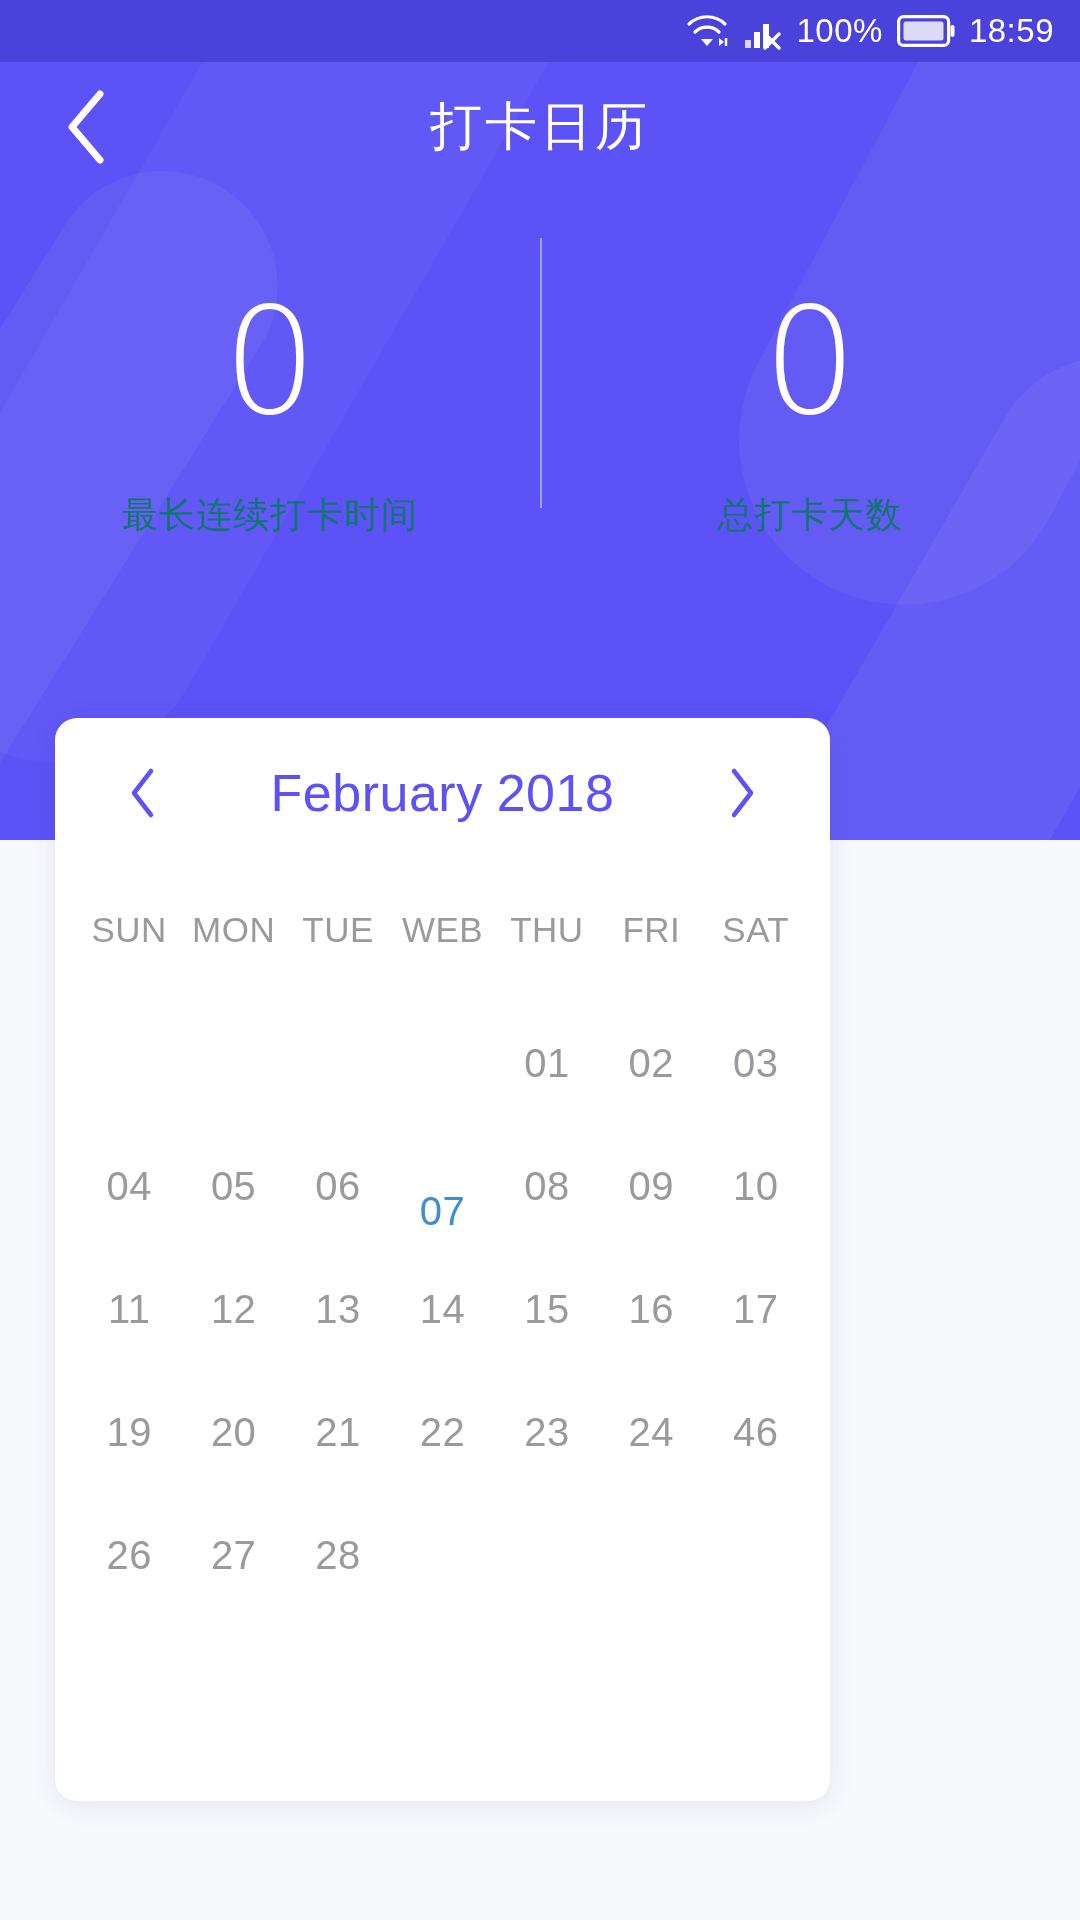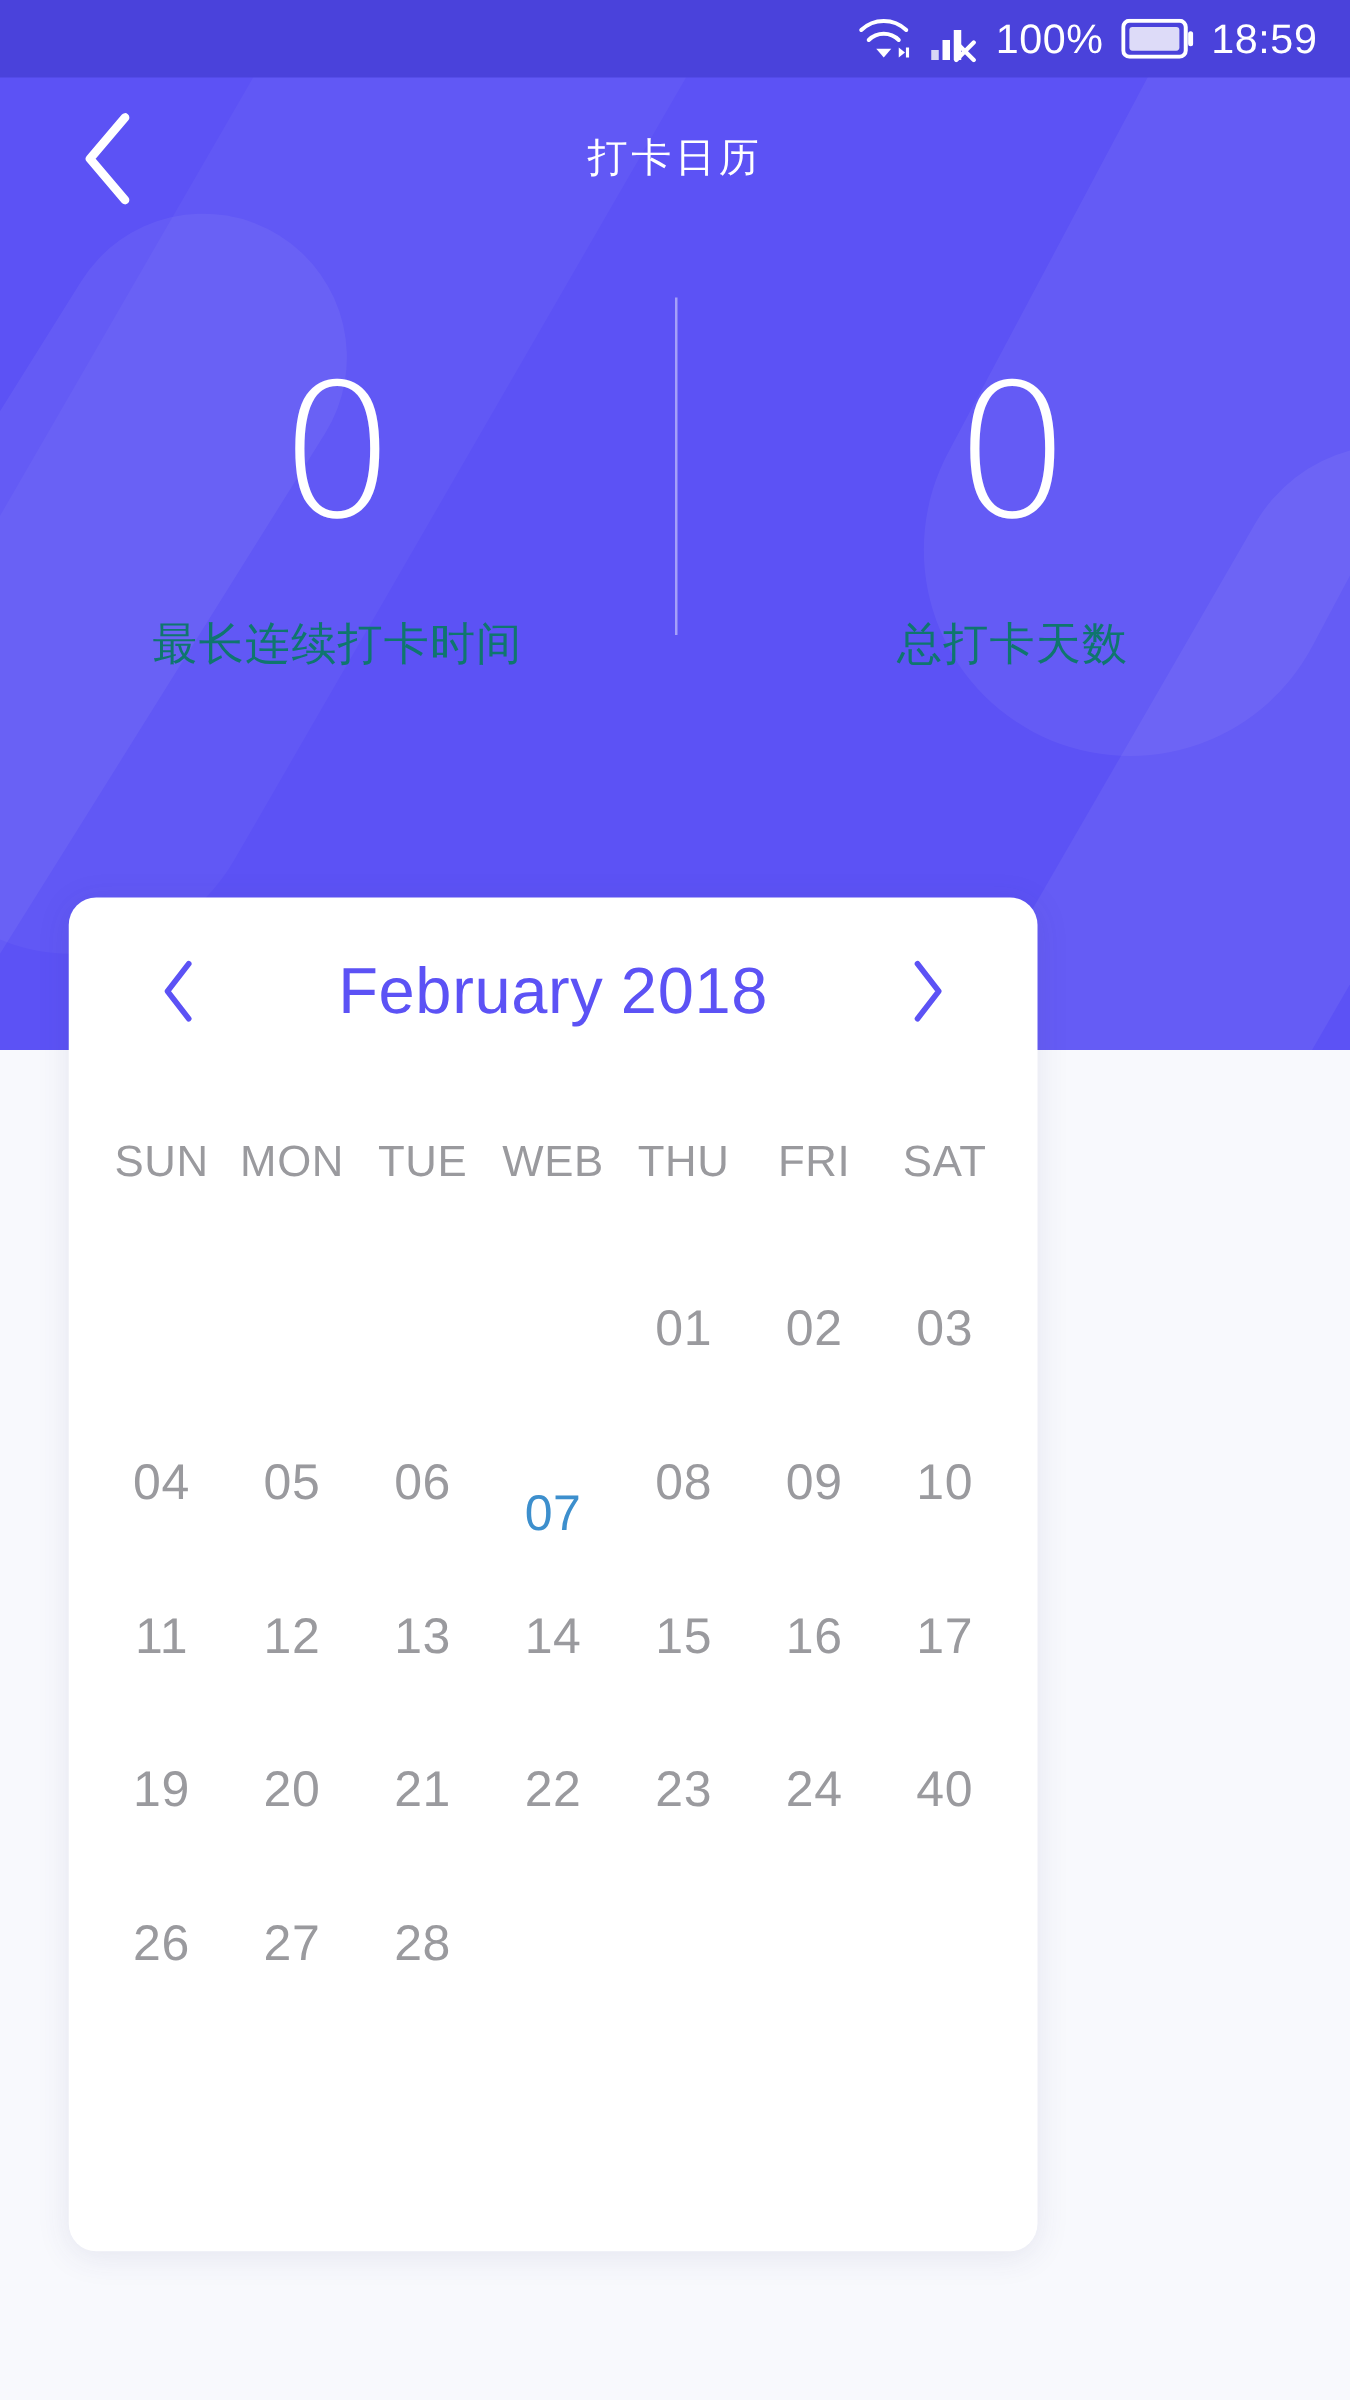--- a/index.html
+++ b/index.html
@@ -71,21 +71,21 @@
   .nav-back {
     position:absolute; left:46px; top:22px;
     width:86px; height:86px;
     display:flex; align-items:center; justify-content:center;
     cursor:pointer;
   }
   .nav-title {
     position:absolute; left:0; top:0;
     width:1080px; height:130px;
     display:flex; align-items:center; justify-content:center;
-    color:#ffffff; font-size:32px; letter-spacing:3px;
+    color:#ffffff; font-size:52px; letter-spacing:3px;
   }
 
   
   .stats {
     position:absolute; left:0; top:280px;
     width:1080px; height:370px;
     display:flex; z-index:20;
   }
   .stat-col {
     flex:1;
@@ -298,21 +298,21 @@
         <div class="day">14</div>
         <div class="day">15</div>
         <div class="day">16</div>
         <div class="day">17</div>
         <div class="day">19</div>
         <div class="day">20</div>
         <div class="day">21</div>
         <div class="day">22</div>
         <div class="day">23</div>
         <div class="day">24</div>
-        <div class="day">40</div>
+        <div class="day">46</div>
         <div class="day">26</div>
         <div class="day">27</div>
         <div class="day">28</div>
       </div>
 
   </div>
 
 </div>
 
 </body></html>

